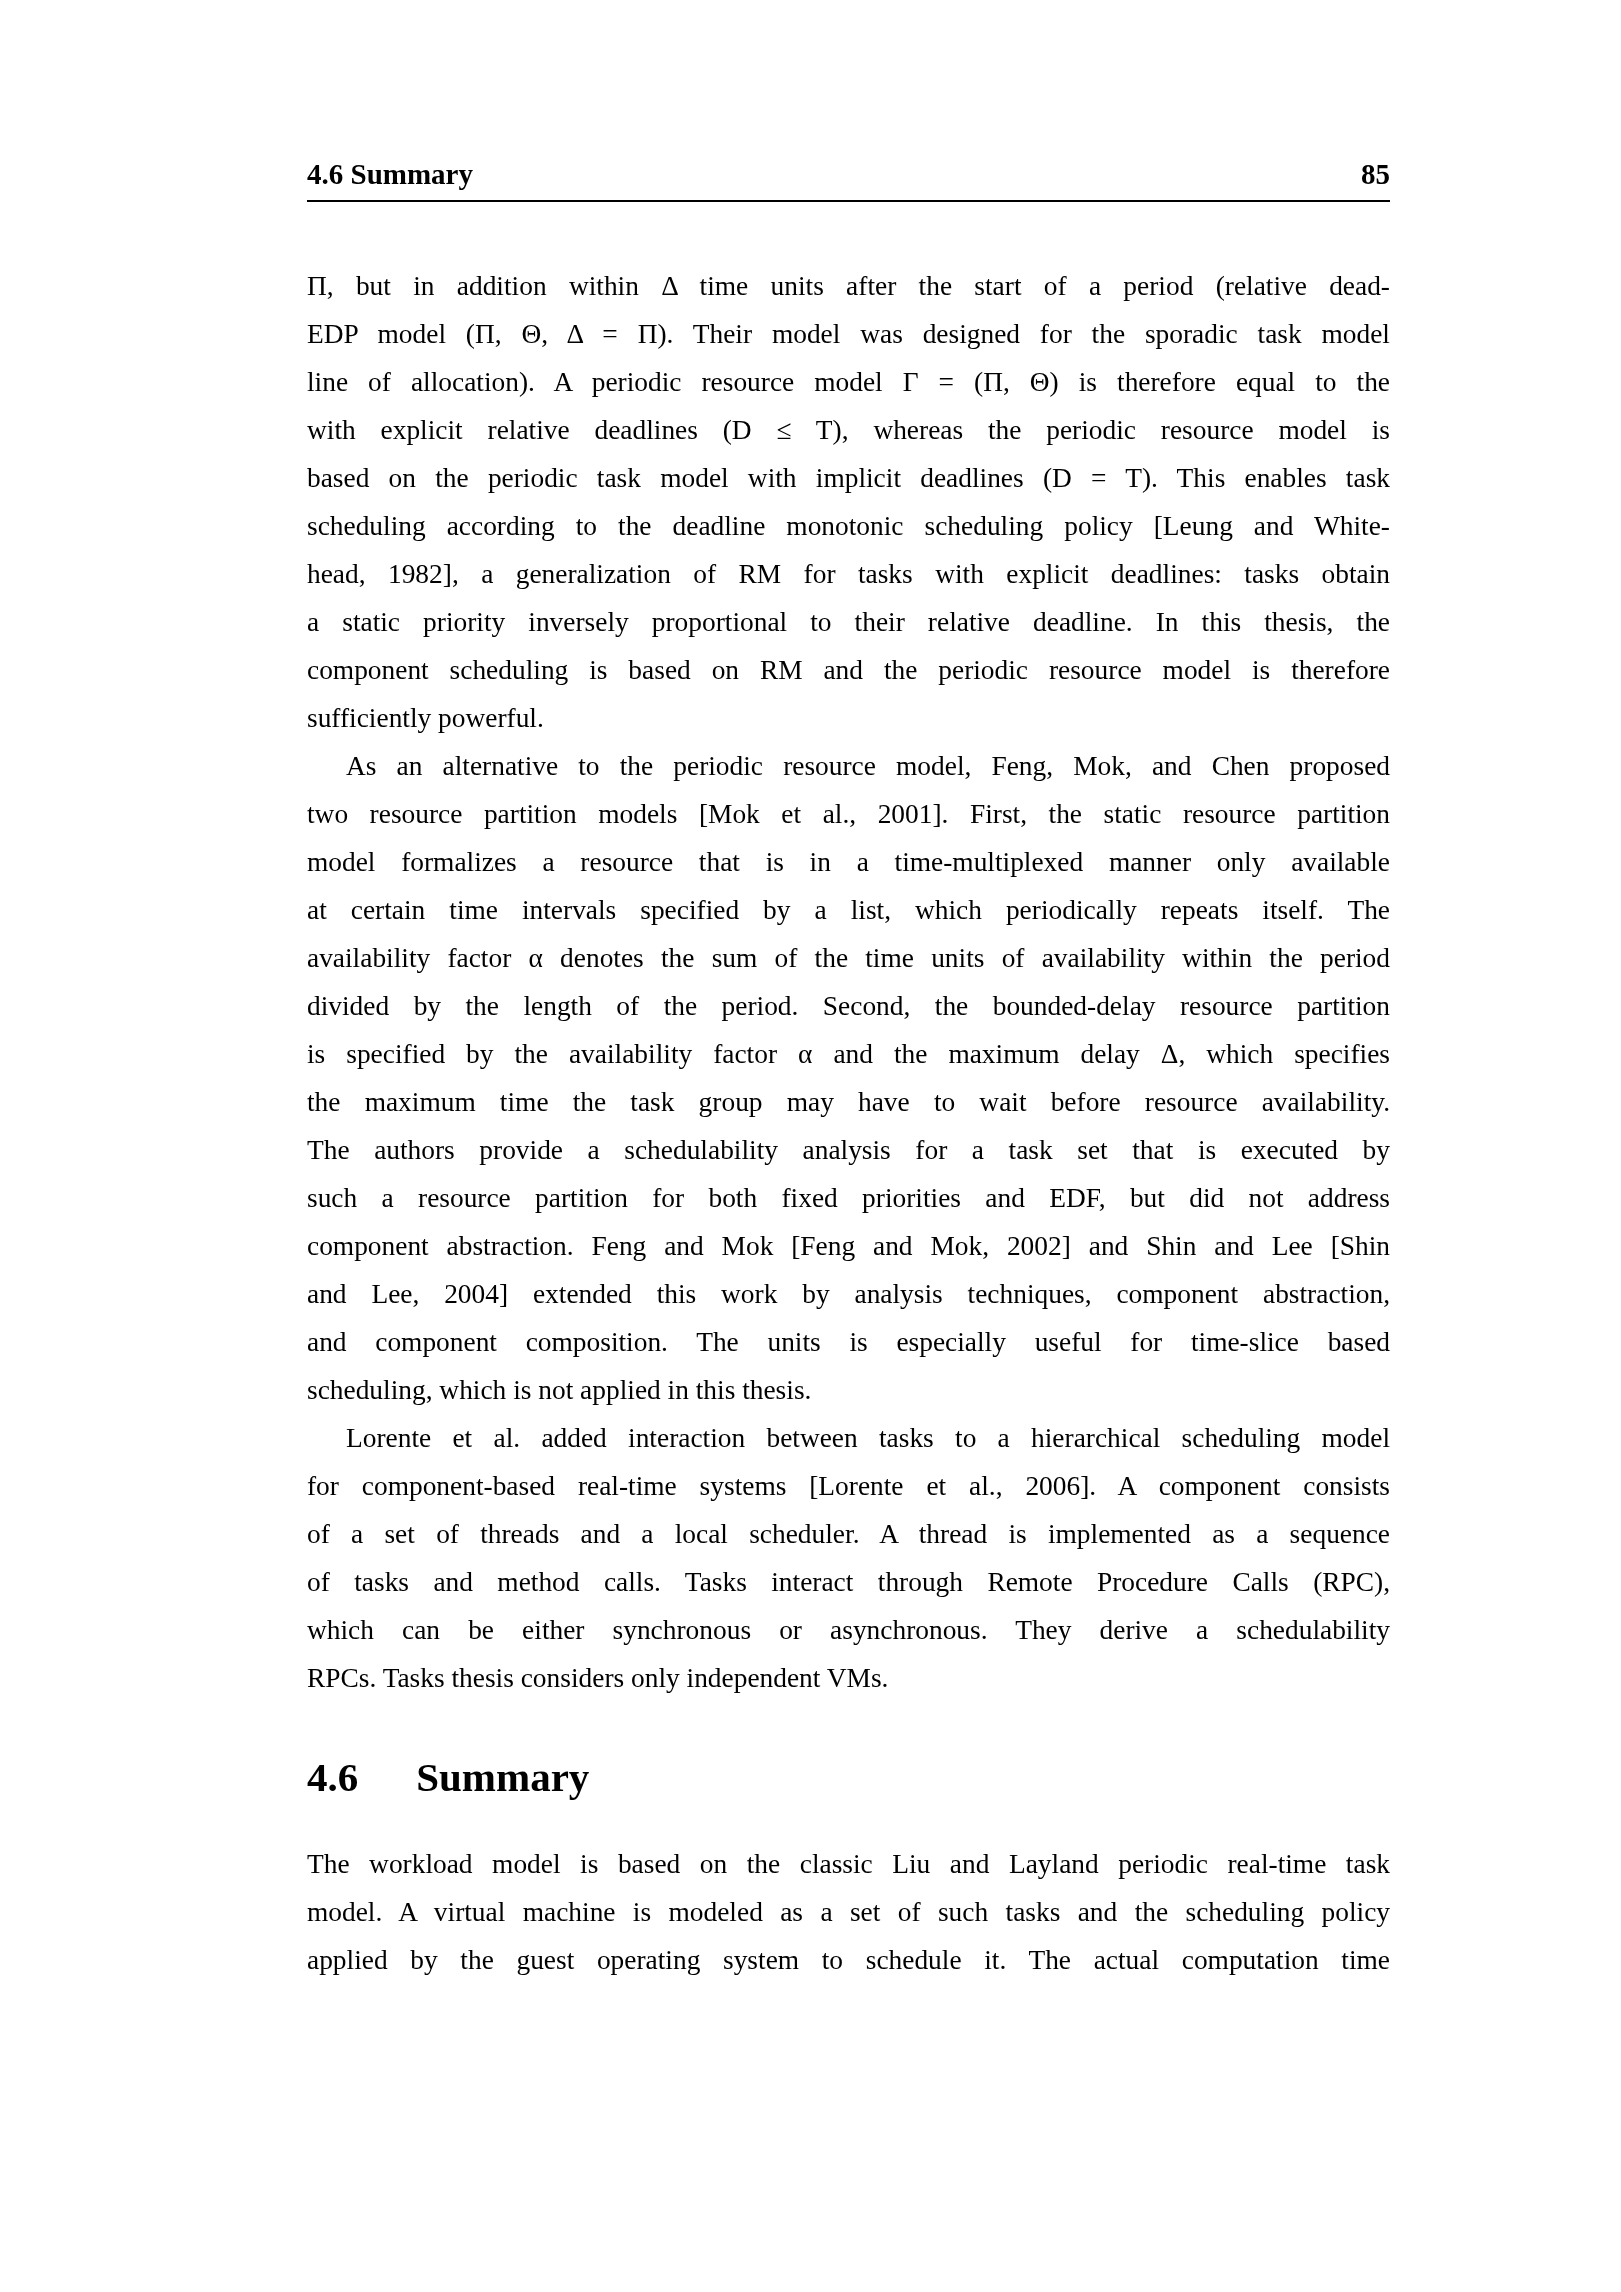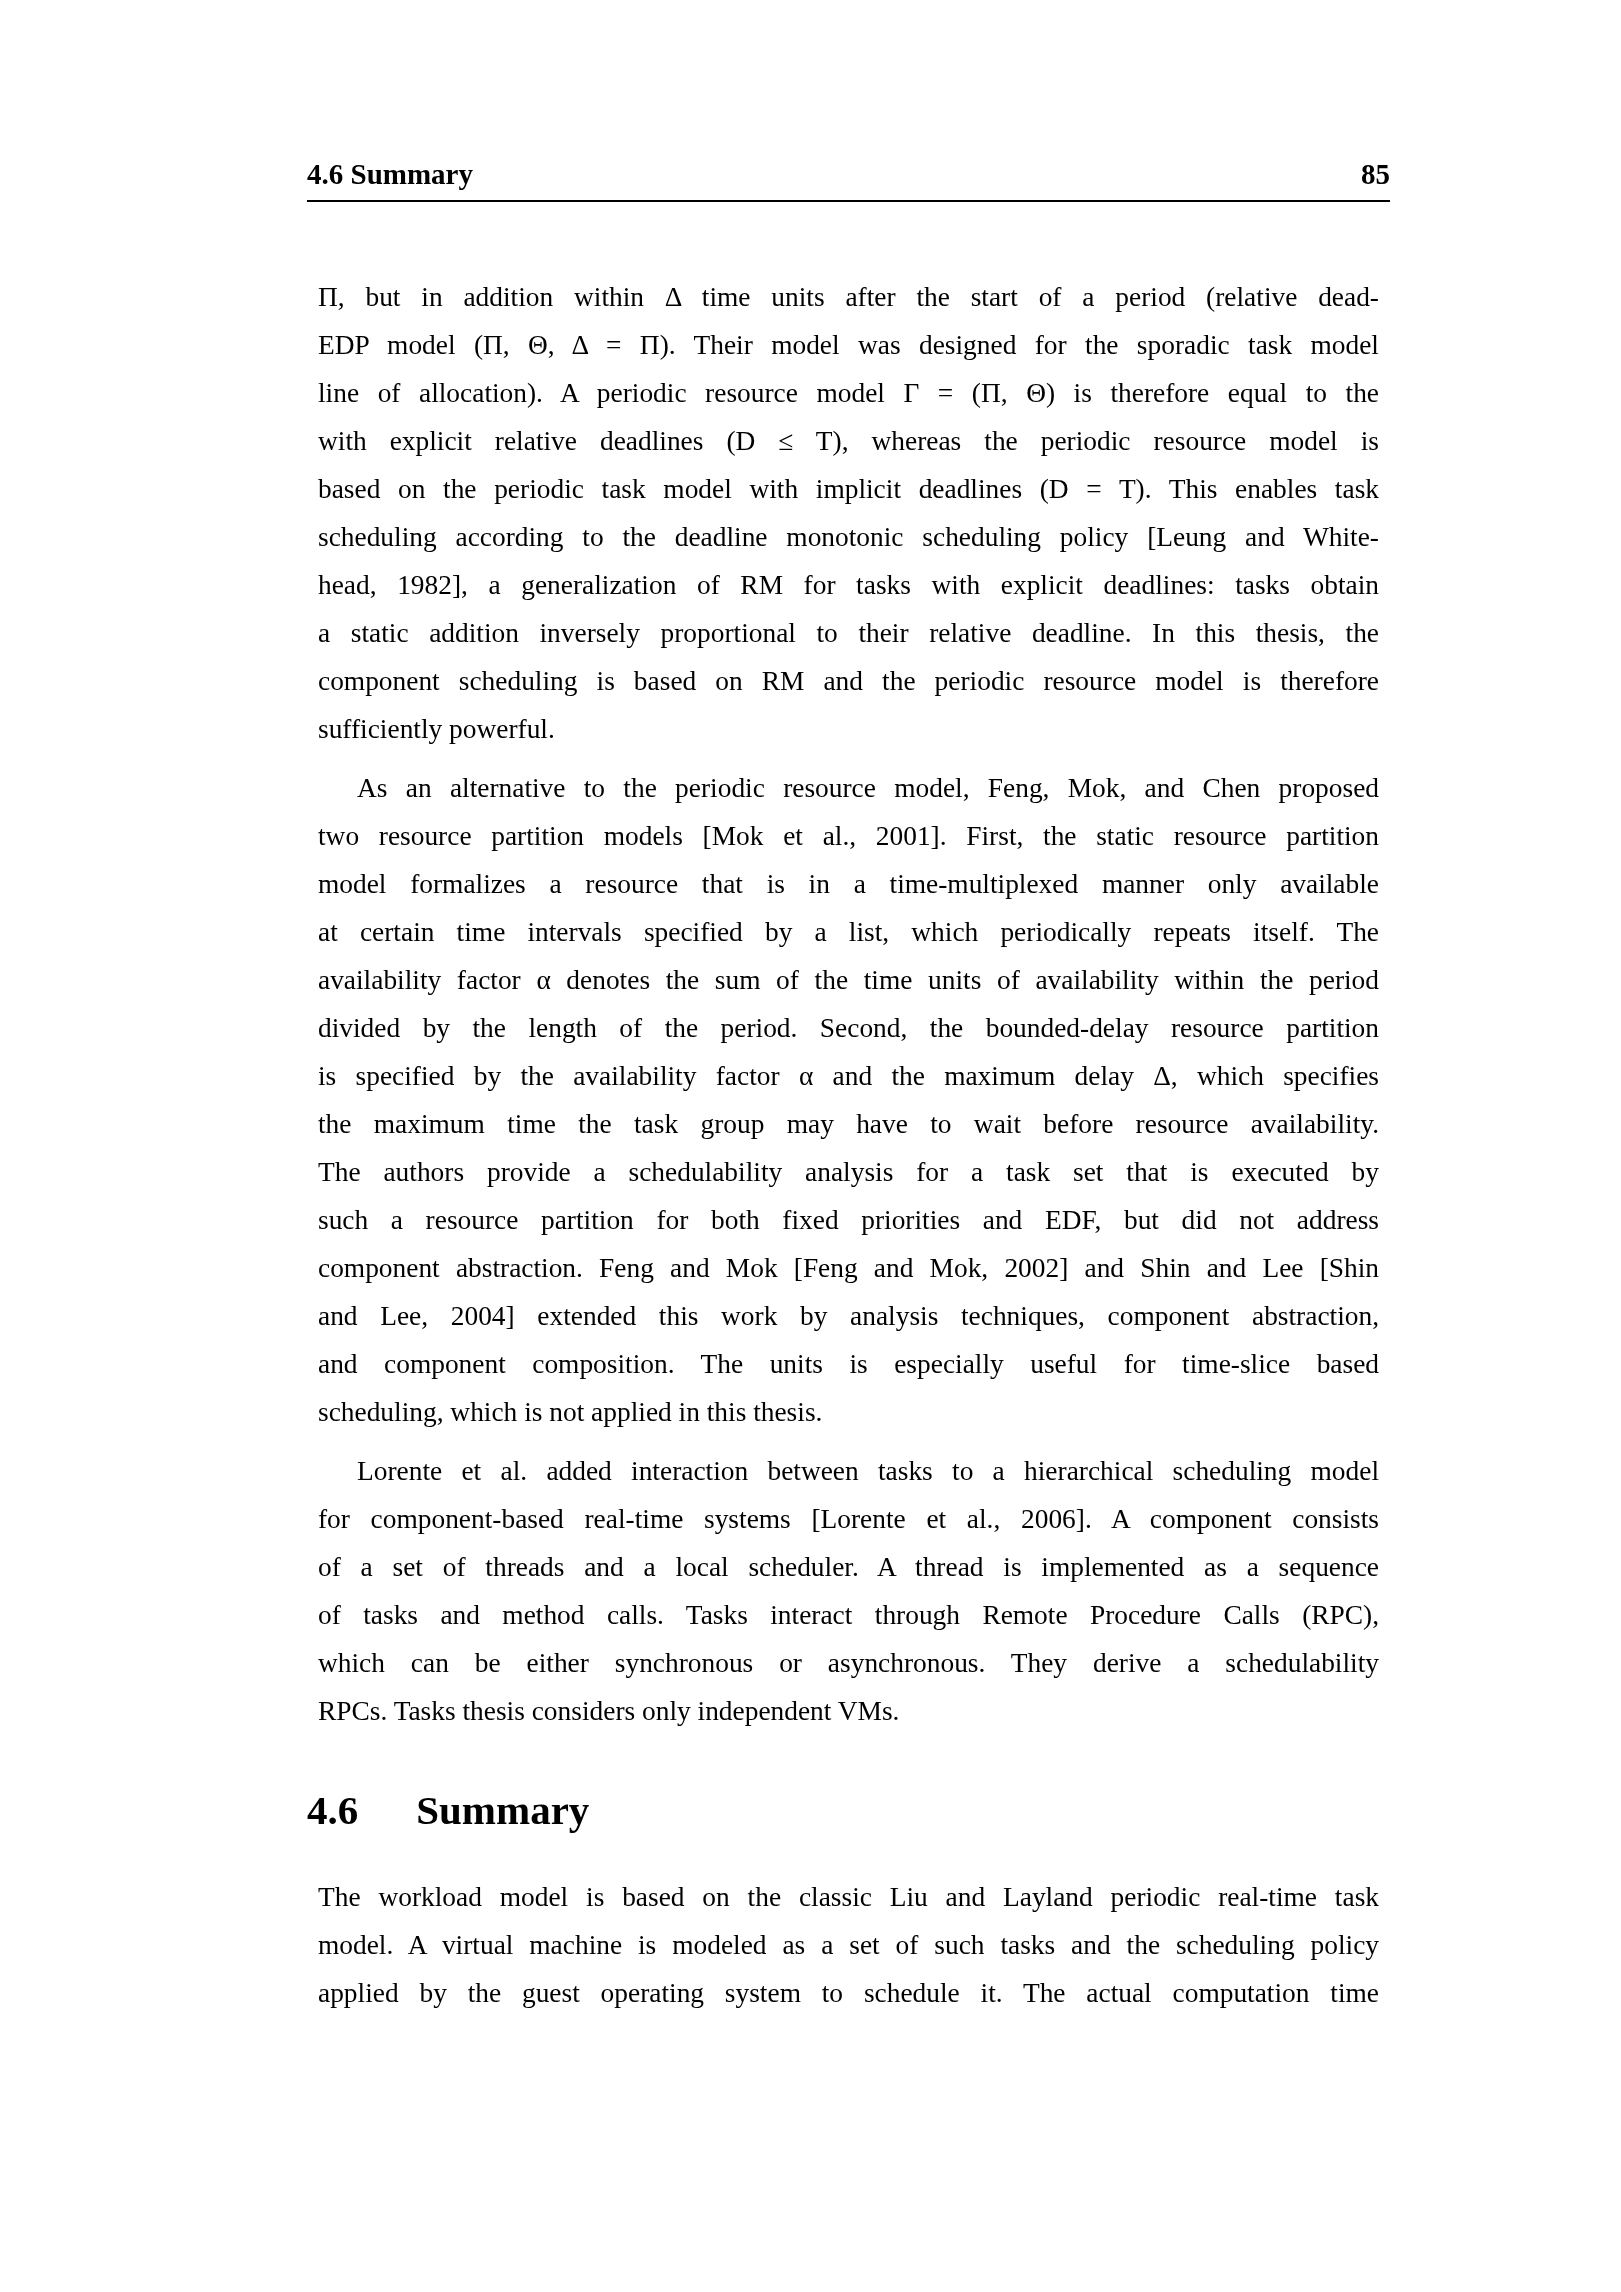--- a/index.html
+++ b/index.html
@@ -36,21 +36,21 @@
     padding-bottom: 8.8px;
     border-bottom: 2px solid #000000;
   }
   .page-body {
     position: absolute;
     left: 307px;
     top: 262px;
     width: 1083px;
   }
   .paragraph {
-    margin: 11px;
+    margin: 0;
   }
   .line {
     font-size: 27.4px;
     line-height: 48px;
     white-space: nowrap;
     text-align: justify;
     text-align-last: justify;
   }
   .line.flush {
     text-align-last: left;
@@ -79,21 +79,21 @@
   </header>
   <main class="page-body" id="page-body">
       <div class="paragraph">
         <div class="line">Π, but in addition within Δ time units after the start of a period (relative dead-</div>
         <div class="line">EDP model (Π, Θ, Δ = Π).  Their model was designed for the sporadic task model</div>
         <div class="line">line of allocation).  A periodic resource model Γ = (Π, Θ) is therefore equal to the</div>
         <div class="line">with explicit relative deadlines (D ≤ T), whereas the periodic resource model is</div>
         <div class="line">based on the periodic task model with implicit deadlines (D = T). This enables task</div>
         <div class="line">scheduling according to the deadline monotonic scheduling policy [Leung and White-</div>
         <div class="line">head, 1982], a generalization of RM for tasks with explicit deadlines: tasks obtain</div>
-        <div class="line">a static addition inversely proportional to their relative deadline. In this thesis, the</div>
+        <div class="line">a static priority inversely proportional to their relative deadline. In this thesis, the</div>
         <div class="line">component scheduling is based on RM and the periodic resource model is therefore</div>
         <div class="line flush">sufficiently powerful.</div>
       </div>
       <div class="paragraph">
         <div class="line indent">As an alternative to the periodic resource model, Feng, Mok, and Chen proposed</div>
         <div class="line">two resource partition models [Mok et al., 2001]. First, the static resource partition</div>
         <div class="line">model formalizes a resource that is in a time-multiplexed manner only available</div>
         <div class="line">at certain time intervals specified by a list, which periodically repeats itself.  The</div>
         <div class="line">availability factor α denotes the sum of the time units of availability within the period</div>
         <div class="line">divided by the length of the period.  Second, the bounded-delay resource partition</div>

